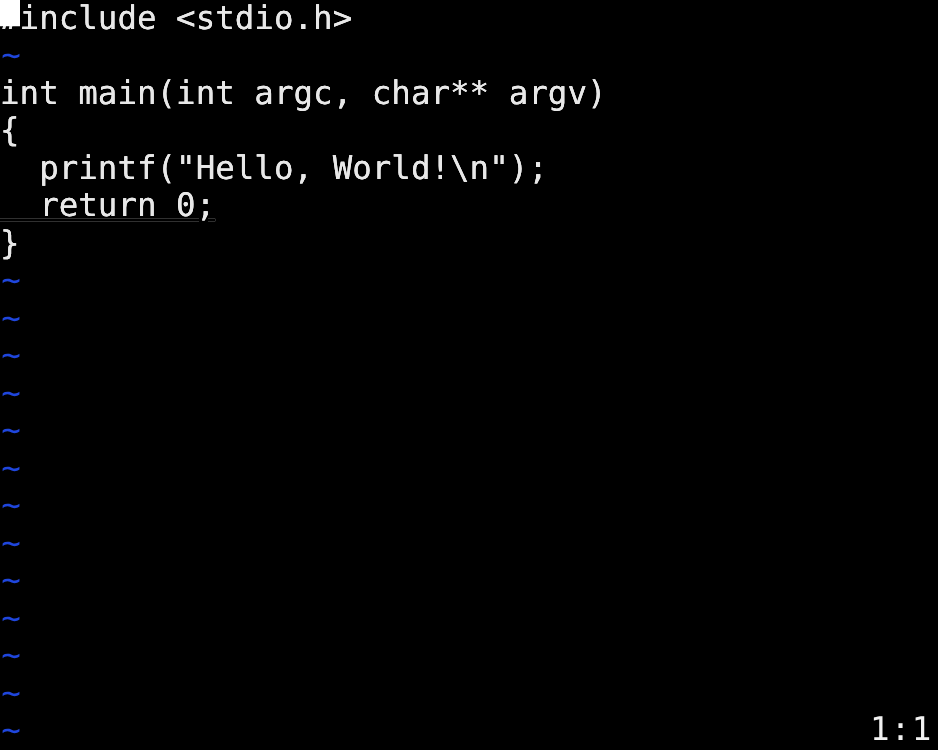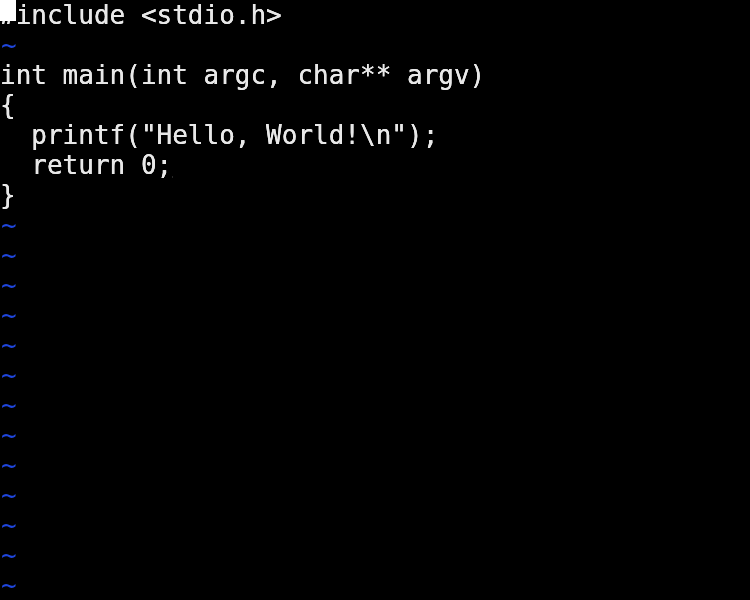--- a/index.html
+++ b/index.html
@@ -102,14 +102,17 @@
       <div class="row" style="top: 420px;"><span class="tilde">~</span></div>
       <div class="row" style="top: 450px;"><span class="tilde">~</span></div>
       <div class="row" style="top: 480px;"><span class="tilde">~</span></div>
       <div class="row" style="top: 510px;"><span class="tilde">~</span></div>
       <div class="row" style="top: 540px;"><span class="tilde">~</span></div>
       <div class="row" style="top: 570px;"><span class="tilde">~</span></div>
     </div>
 
   <div id="cursor-block" style="left: 0px; top: 0px;"></div>
 
+  <div id="statusline">
+    <div id="ruler">1:1</div>
+  </div>
 
 </div>
 
 </body></html>

